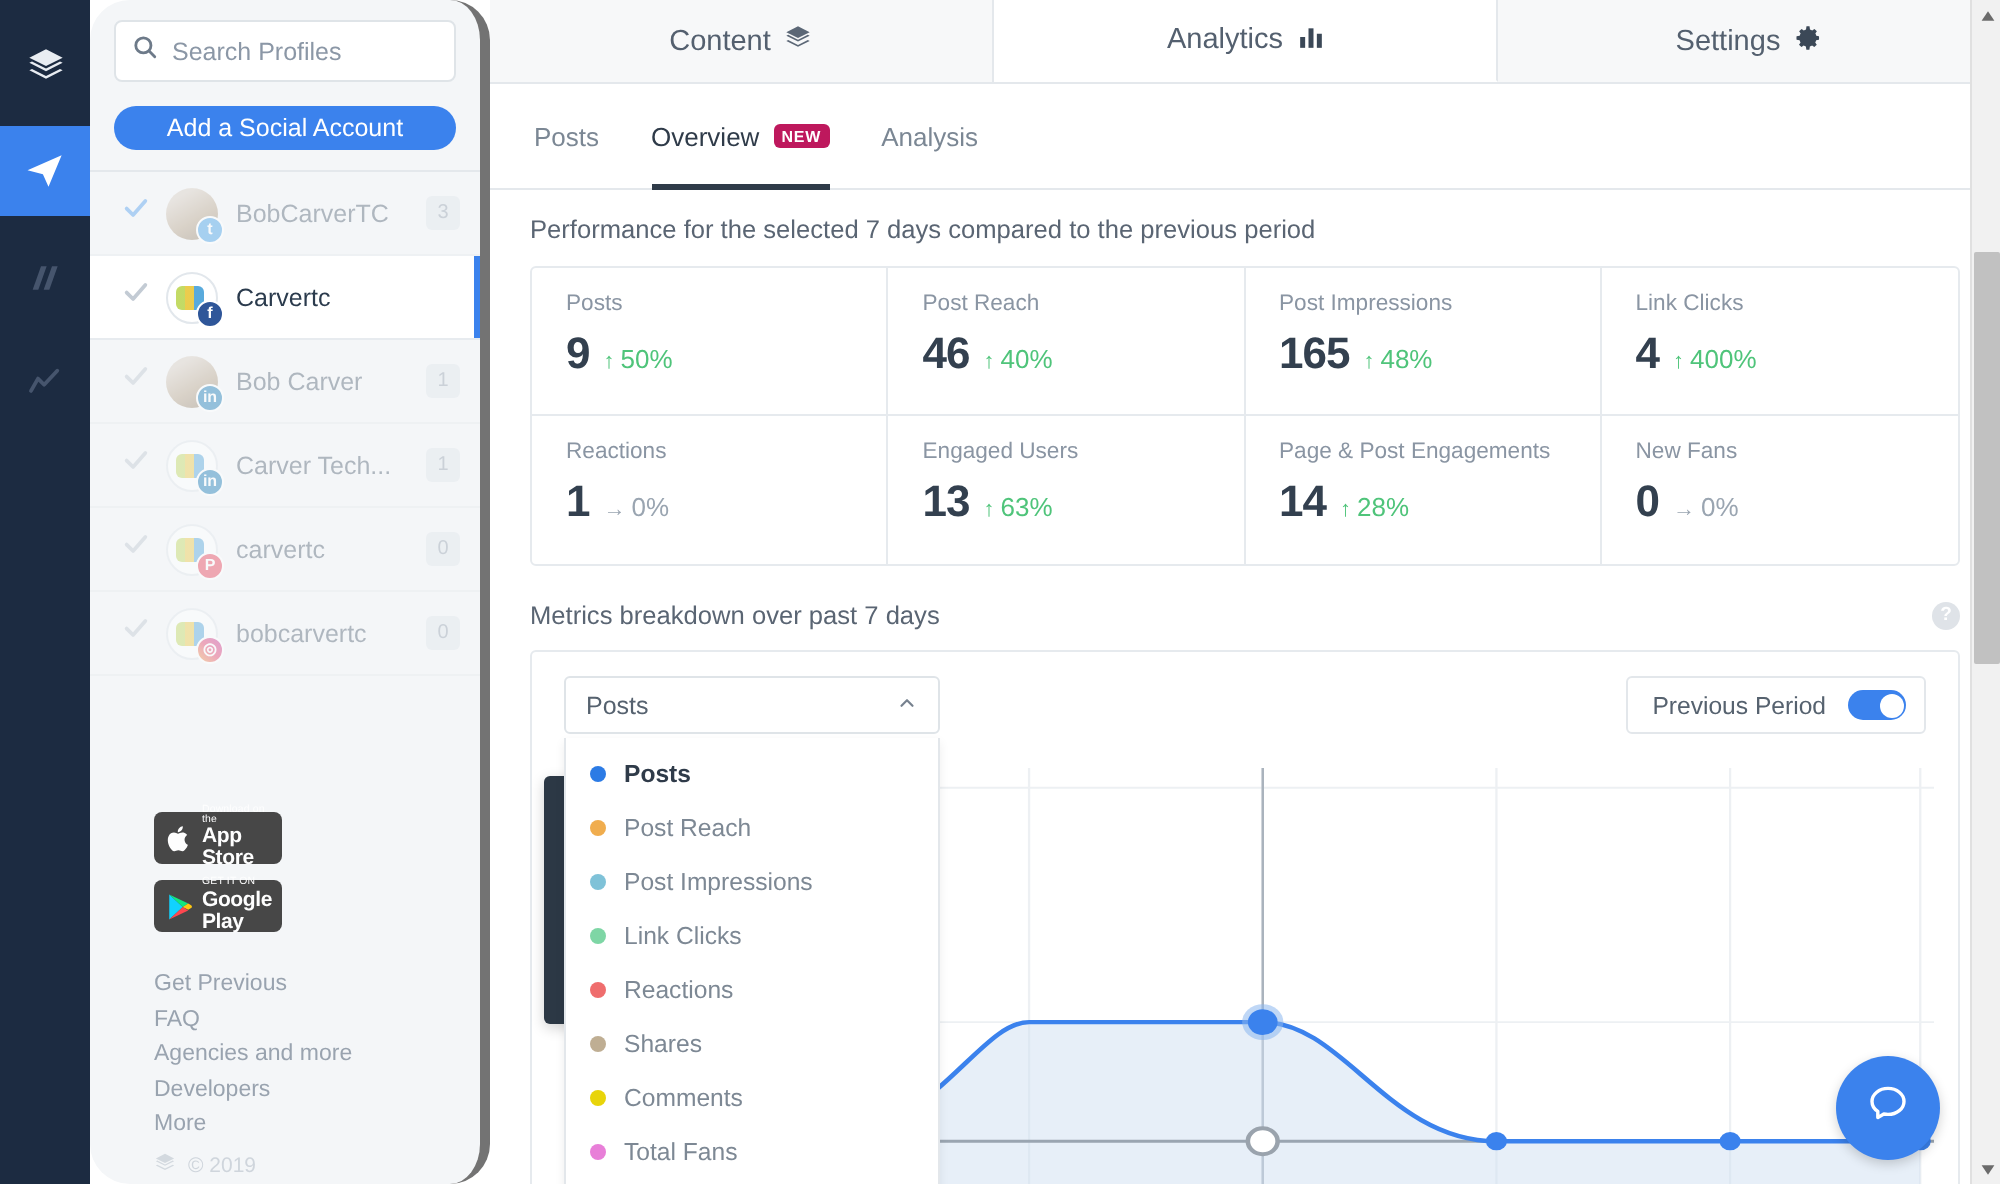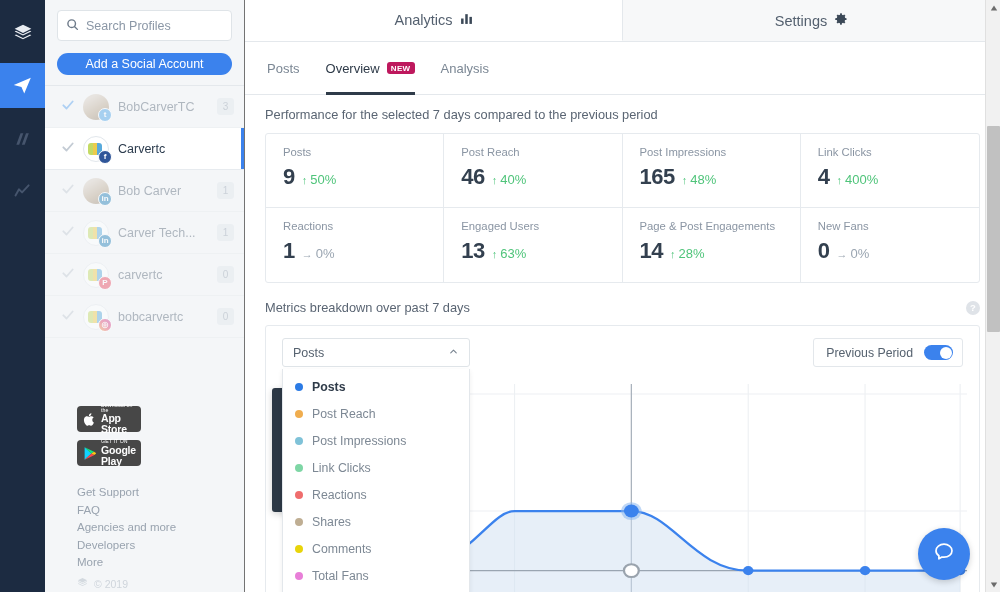--- a/index.html
+++ b/index.html
@@ -26,24 +26,24 @@
     margin-bottom: 8px;
     cursor: pointer;
   }
   .rail-btn.active { background: #3b82ed; }
   .rail-btn svg { display: block; }
 
   
   .sidebar {
     width: 200px; height: 592px;
     background: #f4f6f8;
-    border-right: 1px solid #737373;
+    border-right: 5px solid #737373;
     flex: 0 0 200px;
     position: relative;
-    display: flex; flex-direction: column;
+    display: flex; flex-direction: column; border-radius: 20px;
   }
   .search-wrap { padding: 10px 12px 0 12px; }
   .search-box {
     position: relative;
     background: #ffffff;
     border: 1px solid #dfe4e8;
     border-radius: 4px;
     height: 31px;
     display: flex; align-items: center;
     padding: 0 8px;
@@ -457,21 +457,21 @@
           </svg>
         </span>
         <span class="txt">
           <span class="t1">GET IT ON</span>
           <span class="t2">Google Play</span>
         </span>
       </div>
     </div>
 
     <div class="side-links">
-        <a href="#">Get Support</a>
+        <a href="#">Get Previous</a>
         <a href="#">FAQ</a>
         <a href="#">Agencies and more</a>
         <a href="#">Developers</a>
         <a href="#">More</a>
       </div>
 
     <div class="copyright">
       <span>
         <svg width="11" height="11" viewBox="0 0 24 24" fill="#d3d9df">
           <path d="M12 2 22 7l-10 5L2 7z"></path>
@@ -479,20 +479,30 @@
             <path d="M12 18 3.6 13.8 2 14.6l10 5 10-5-1.6-.8z"></path>
         </svg>
       </span>
       <span>© 2019</span>
     </div>
   </div>
 
   <div class="main">
 
     <div class="topnav">
+      <div class="tab">
+        <span>Content</span>
+        <span>
+          <svg width="14" height="14" viewBox="0 0 24 24" fill="#5b6776">
+            <path d="M12 2 22 7l-10 5L2 7z"></path>
+              <path d="M12 13.5 3.6 9.3 2 10.1l10 5 10-5-1.6-.8z"></path>
+              <path d="M12 18 3.6 13.8 2 14.6l10 5 10-5-1.6-.8z"></path>
+          </svg>
+        </span>
+      </div>
       <div class="tab active">
         <span>Analytics</span>
         <span>
           <svg width="13" height="13" viewBox="0 0 24 24" fill="#3b4857">
             <rect x="2" y="12" width="4.6" height="10"></rect>
               <rect x="9.7" y="4" width="4.6" height="18"></rect>
               <rect x="17.4" y="9" width="4.6" height="13"></rect>
           </svg>
         </span>
       </div>

